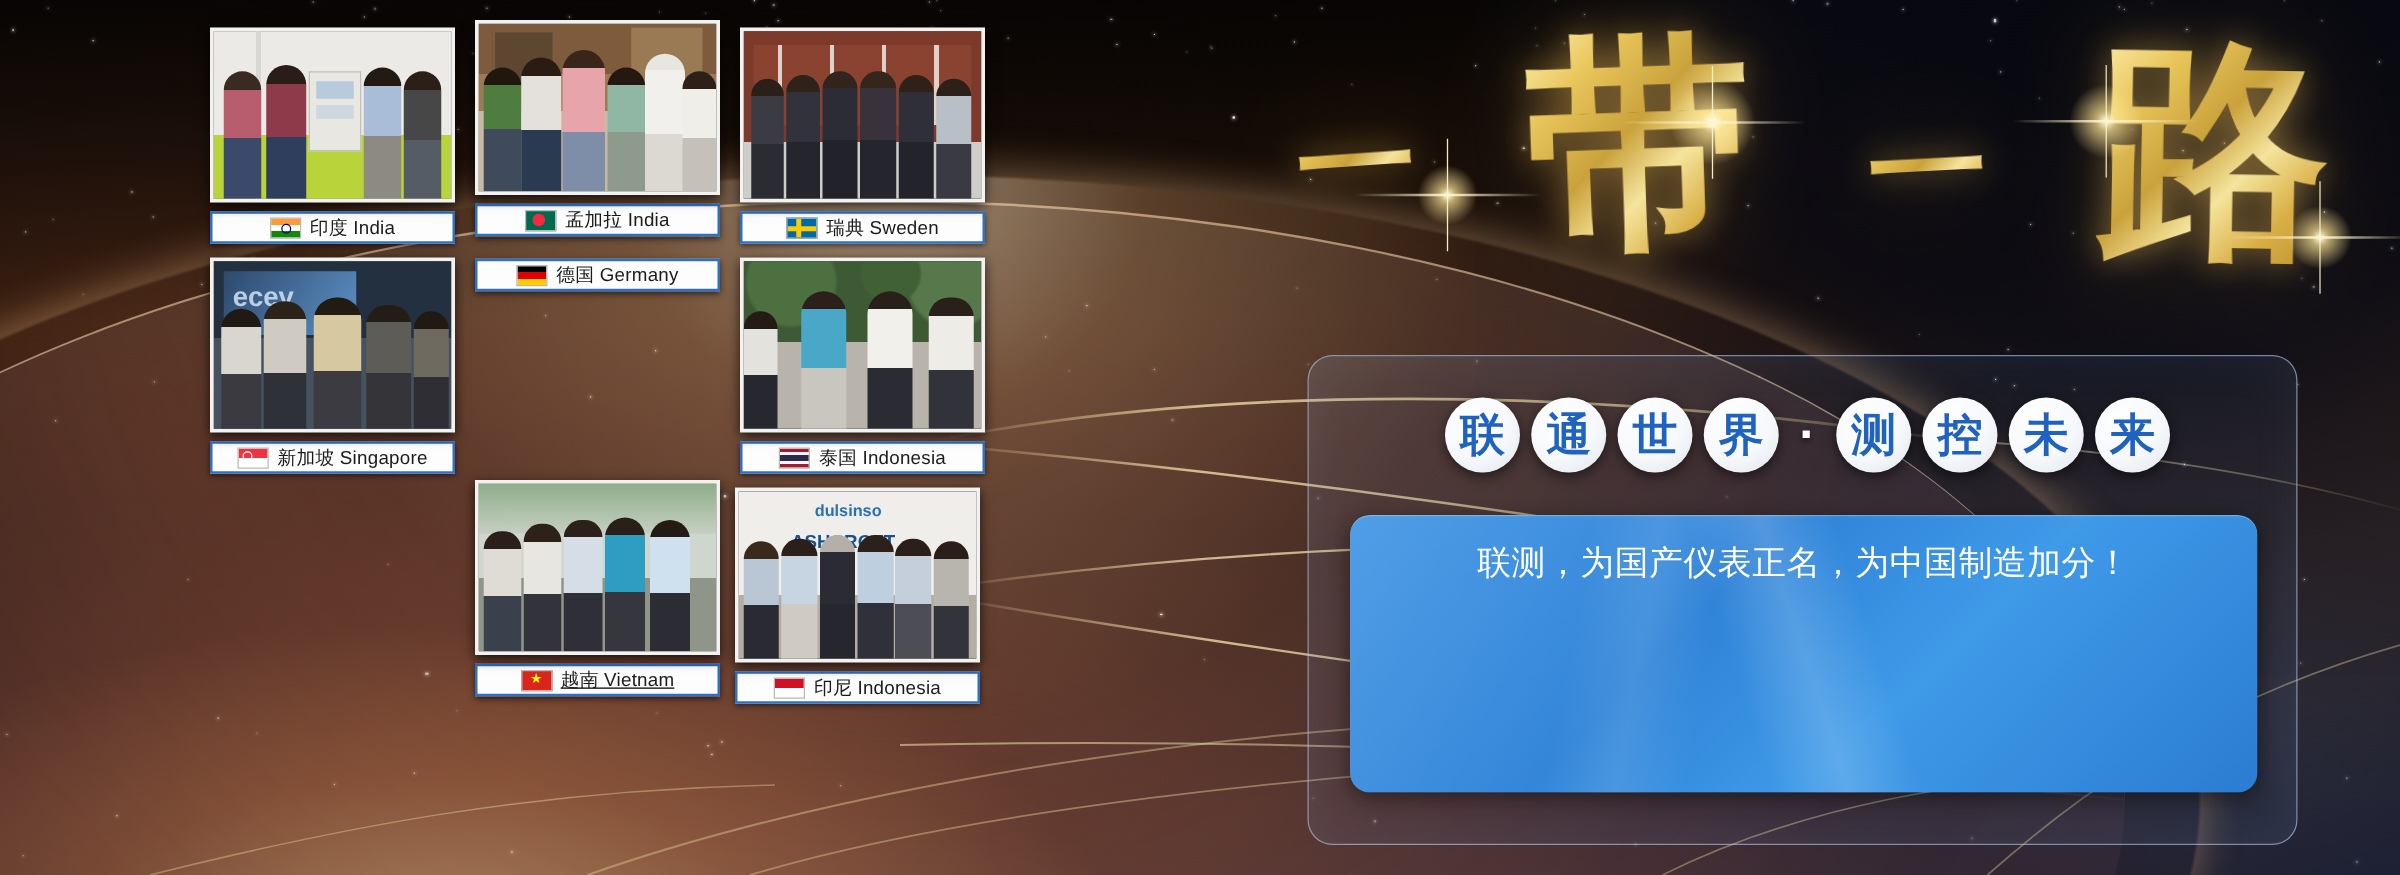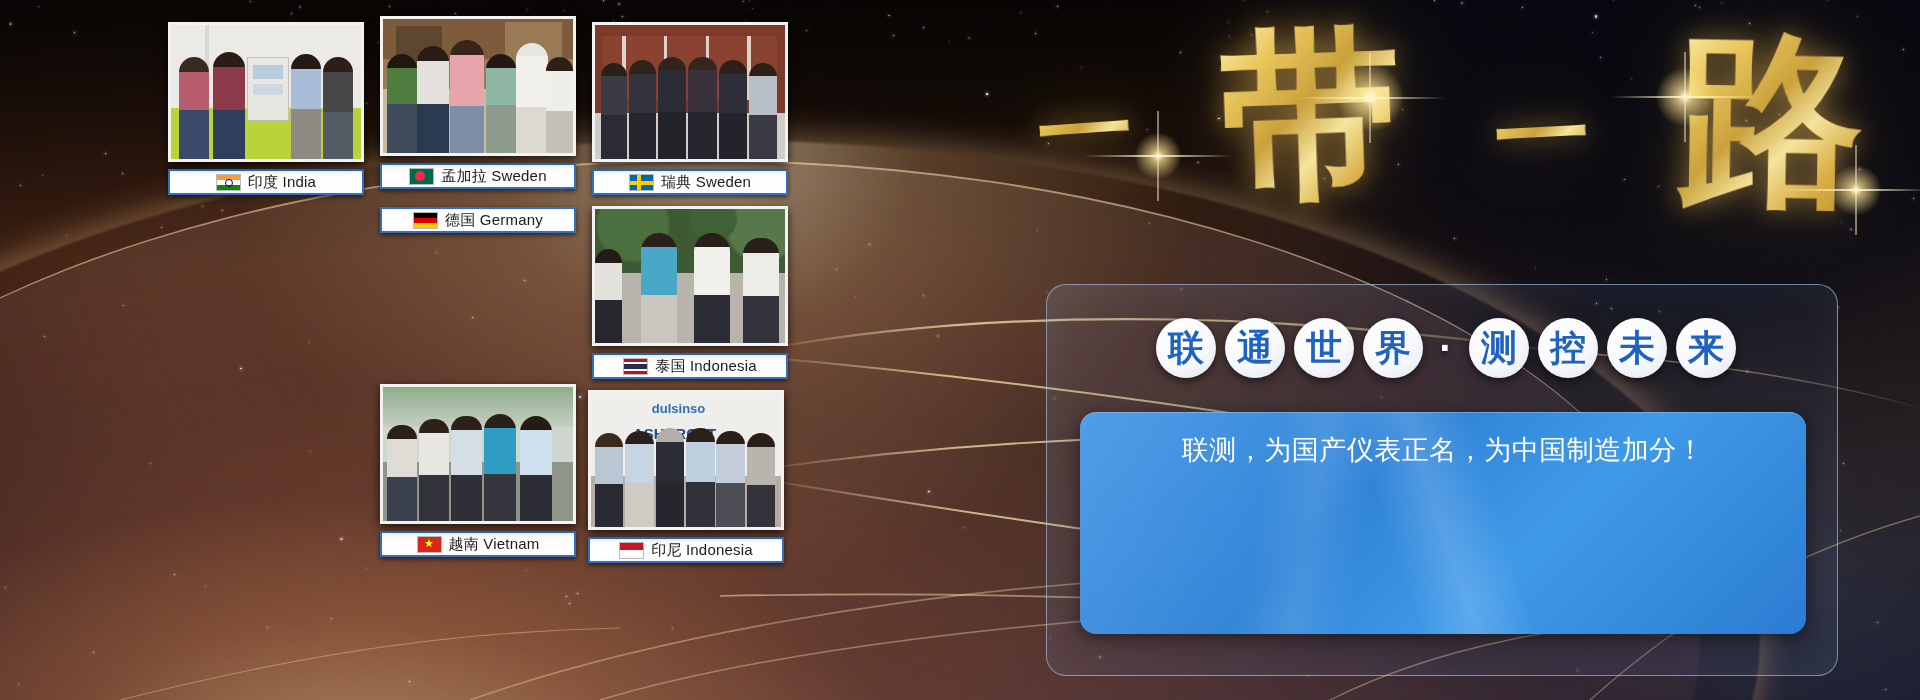--- a/index.html
+++ b/index.html
@@ -485,21 +485,21 @@
         <div style="position:absolute;left:64%;top:2%;width:30%;height:30%;background:#9a7a55;"></div>
         <div style="position:absolute;left:2%;bottom:0;width:16%;height:74%;background:linear-gradient(180deg,#20170f 0 14%,#4f7d3f 14% 50%,#3f4a5a 50% 100%);border-radius:16px 16px 0 0;"></div>
         <div style="position:absolute;left:18%;bottom:0;width:17%;height:80%;background:linear-gradient(180deg,#2a1c12 0 14%,#e4e1dc 14% 54%,#2a3a50 54% 100%);border-radius:16px 16px 0 0;"></div>
         <div style="position:absolute;left:35%;bottom:0;width:18%;height:84%;background:linear-gradient(180deg,#3a251a 0 13%,#e8a4ab 13% 58%,#7f8ea8 58% 100%);border-radius:18px 18px 0 0;"></div>
         <div style="position:absolute;left:54%;bottom:0;width:16%;height:74%;background:linear-gradient(180deg,#241811 0 14%,#8fb7a3 14% 52%,#8e9a8c 52% 100%);border-radius:16px 16px 0 0;"></div>
         <div style="position:absolute;left:70%;bottom:0;width:17%;height:82%;background:linear-gradient(180deg,#e8e6e1 0 12%,#f2f0ec 12% 58%,#dcd9d3 58% 100%);border-radius:16px 16px 0 0;"></div>
         <div style="position:absolute;left:86%;bottom:0;width:14%;height:72%;background:linear-gradient(180deg,#2e2018 0 15%,#f0eee9 15% 56%,#c5c1ba 56% 100%);border-radius:14px 14px 0 0;"></div>
       </div>
       <div class="label">
         <span class="flag f-bengal"></span>
-        <span class="txt">孟加拉 Sweden</span>
+        <span class="txt">孟加拉 India</span>
       </div>
     </div>
 
     <div class="cell" style="left:462px; top:6px;">
       <div class="photo">
         <div class="scene" style="background:
             linear-gradient(180deg,#7d3a2a 0 66%,#cfcdc9 66% 100%);"></div>
         <div style="position:absolute;left:4%;top:8%;width:92%;height:48%;background:
             repeating-linear-gradient(90deg, #8d4432 0 11%, #f0ece6 11% 13%, #8d4432 13% 24%);opacity:.85;"></div>
         <div style="position:absolute;left:3%;bottom:0;width:14%;height:72%;background:linear-gradient(180deg,#2b2018 0 14%,#3b3b44 14% 54%,#2b2b33 54% 100%);border-radius:14px 14px 0 0;"></div>
@@ -508,20 +508,36 @@
         <div style="position:absolute;left:49%;bottom:0;width:15%;height:76%;background:linear-gradient(180deg,#34261d 0 13%,#39323c 13% 54%,#25252d 54% 100%);border-radius:14px 14px 0 0;"></div>
         <div style="position:absolute;left:65%;bottom:0;width:15%;height:74%;background:linear-gradient(180deg,#2d211a 0 14%,#2f2f39 14% 54%,#23232b 54% 100%);border-radius:14px 14px 0 0;"></div>
         <div style="position:absolute;left:81%;bottom:0;width:15%;height:72%;background:linear-gradient(180deg,#2c2019 0 14%,#b9bfc6 14% 54%,#3a3a44 54% 100%);border-radius:14px 14px 0 0;"></div>
       </div>
       <div class="label">
         <span class="flag f-sweden"></span>
         <span class="txt">瑞典 Sweden</span>
       </div>
     </div>
 
+    <div class="cell" style="left:38px; top:190px;">
+      <div class="photo">
+        <div class="scene" style="background:linear-gradient(180deg,#23303f 0 46%,#46525f 46% 100%);"></div>
+        <div style="position:absolute;left:4%;top:6%;width:56%;height:38%;background:linear-gradient(120deg,#2e4a6e,#5c8fc4);"></div>
+        <div style="position:absolute;left:8%;top:12%;font:700 22px 'Liberation Sans',sans-serif;color:#cfe3f6;opacity:.85;">ecev</div>
+        <div style="position:absolute;left:3%;bottom:0;width:17%;height:72%;background:linear-gradient(180deg,#1f1a14 0 15%,#d9d6cf 15% 54%,#3a3a40 54% 100%);border-radius:16px 16px 0 0;"></div>
+        <div style="position:absolute;left:21%;bottom:0;width:18%;height:76%;background:linear-gradient(180deg,#2b2319 0 14%,#cfcbc2 14% 56%,#2f3138 56% 100%);border-radius:16px 16px 0 0;"></div>
+        <div style="position:absolute;left:42%;bottom:0;width:20%;height:78%;background:linear-gradient(180deg,#221b14 0 13%,#d7c99f 13% 56%,#3b3b41 56% 100%);border-radius:18px 18px 0 0;"></div>
+        <div style="position:absolute;left:64%;bottom:0;width:19%;height:74%;background:linear-gradient(180deg,#241d16 0 14%,#5d5c56 14% 55%,#343439 55% 100%);border-radius:16px 16px 0 0;"></div>
+        <div style="position:absolute;left:84%;bottom:0;width:15%;height:70%;background:linear-gradient(180deg,#211a14 0 15%,#6e6a60 15% 56%,#2e2e34 56% 100%);border-radius:14px 14px 0 0;"></div>
+      </div>
+      <div class="label">
+        <span class="flag f-singapore"></span>
+        <span class="txt">新加坡 Singapore</span>
+      </div>
+    </div>
 
     <div class="cell" style="left:250px; top:184px;">
       <div class="label">
         <span class="flag f-germany"></span>
         <span class="txt">德国 Germany</span>
       </div>
     </div>
 
     <div class="cell" style="left:462px; top:190px;">
       <div class="photo">
@@ -535,21 +551,21 @@
         <div style="position:absolute;left:52%;bottom:0;width:19%;height:82%;background:linear-gradient(180deg,#2a201a 0 13%,#f2f0eb 13% 56%,#2b2b33 56% 100%);border-radius:18px 18px 0 0;"></div>
         <div style="position:absolute;left:78%;bottom:0;width:19%;height:78%;background:linear-gradient(180deg,#292019 0 14%,#eeece7 14% 55%,#32323a 55% 100%);border-radius:16px 16px 0 0;"></div>
       </div>
       <div class="label">
         <span class="flag f-thailand"></span>
         <span class="txt">泰国 Indonesia</span>
       </div>
     </div>
 
 
-    <div class="cell" style="left:250px; top:368px;">
+    <div class="cell" style="left:250px; top:368px;text-decoration:underline;">
       <div class="photo">
         <div class="scene" style="background:linear-gradient(180deg,#cfd6cd 0 56%,#8f9689 56% 100%);"></div>
         <div style="position:absolute;left:0;top:0;width:100%;height:30%;background:linear-gradient(180deg,#8fae8a,#c6cfc2);"></div>
         <div style="position:absolute;left:2%;bottom:0;width:16%;height:72%;background:linear-gradient(180deg,#2a2019 0 15%,#dfdcd6 15% 54%,#3a414d 54% 100%);border-radius:14px 14px 0 0;"></div>
         <div style="position:absolute;left:19%;bottom:0;width:16%;height:76%;background:linear-gradient(180deg,#2d2219 0 14%,#e8e6e0 14% 55%,#33333b 55% 100%);border-radius:14px 14px 0 0;"></div>
         <div style="position:absolute;left:36%;bottom:0;width:16%;height:78%;background:linear-gradient(180deg,#2b211a 0 13%,#d5dee7 13% 56%,#2f2f37 56% 100%);border-radius:14px 14px 0 0;"></div>
         <div style="position:absolute;left:53%;bottom:0;width:17%;height:80%;background:linear-gradient(180deg,#2a201a 0 13%,#2f9dc1 13% 56%,#36363e 56% 100%);border-radius:16px 16px 0 0;"></div>
         <div style="position:absolute;left:72%;bottom:0;width:17%;height:78%;background:linear-gradient(180deg,#241b14 0 13%,#cfe1ef 13% 56%,#2c2c34 56% 100%);border-radius:16px 16px 0 0;"></div>
       </div>
       <div class="label">

